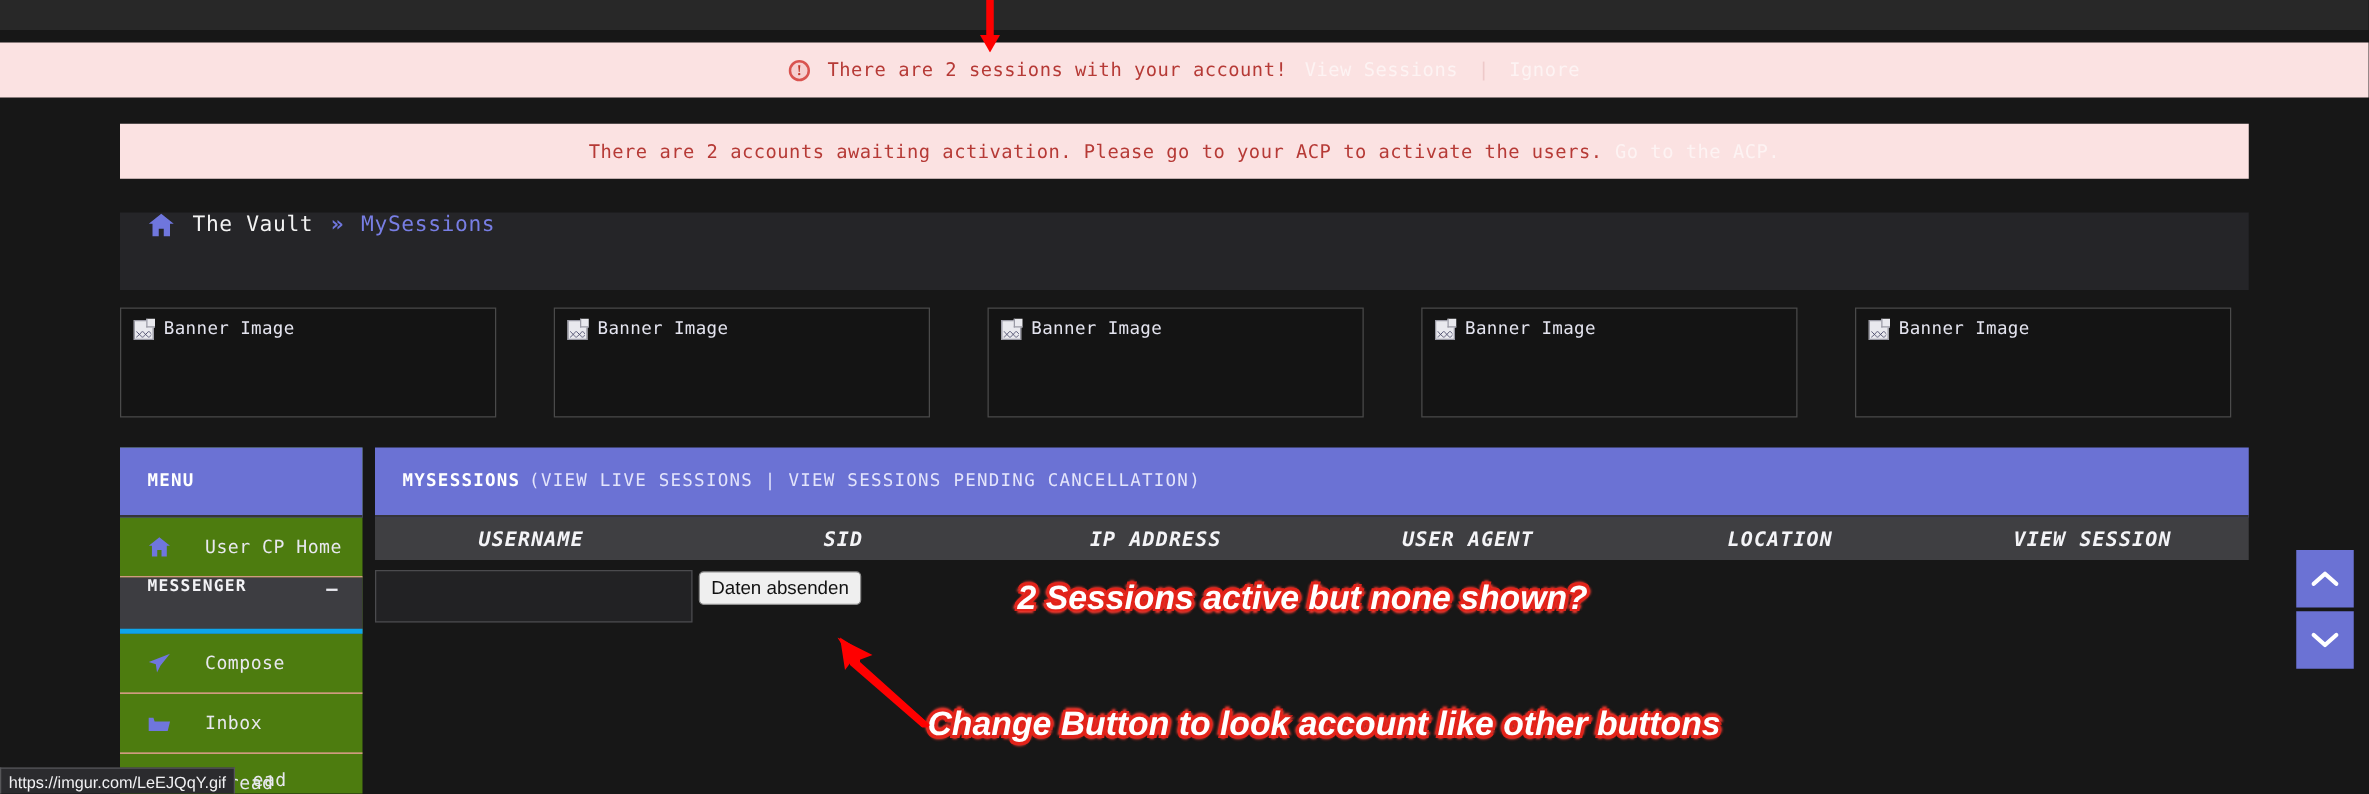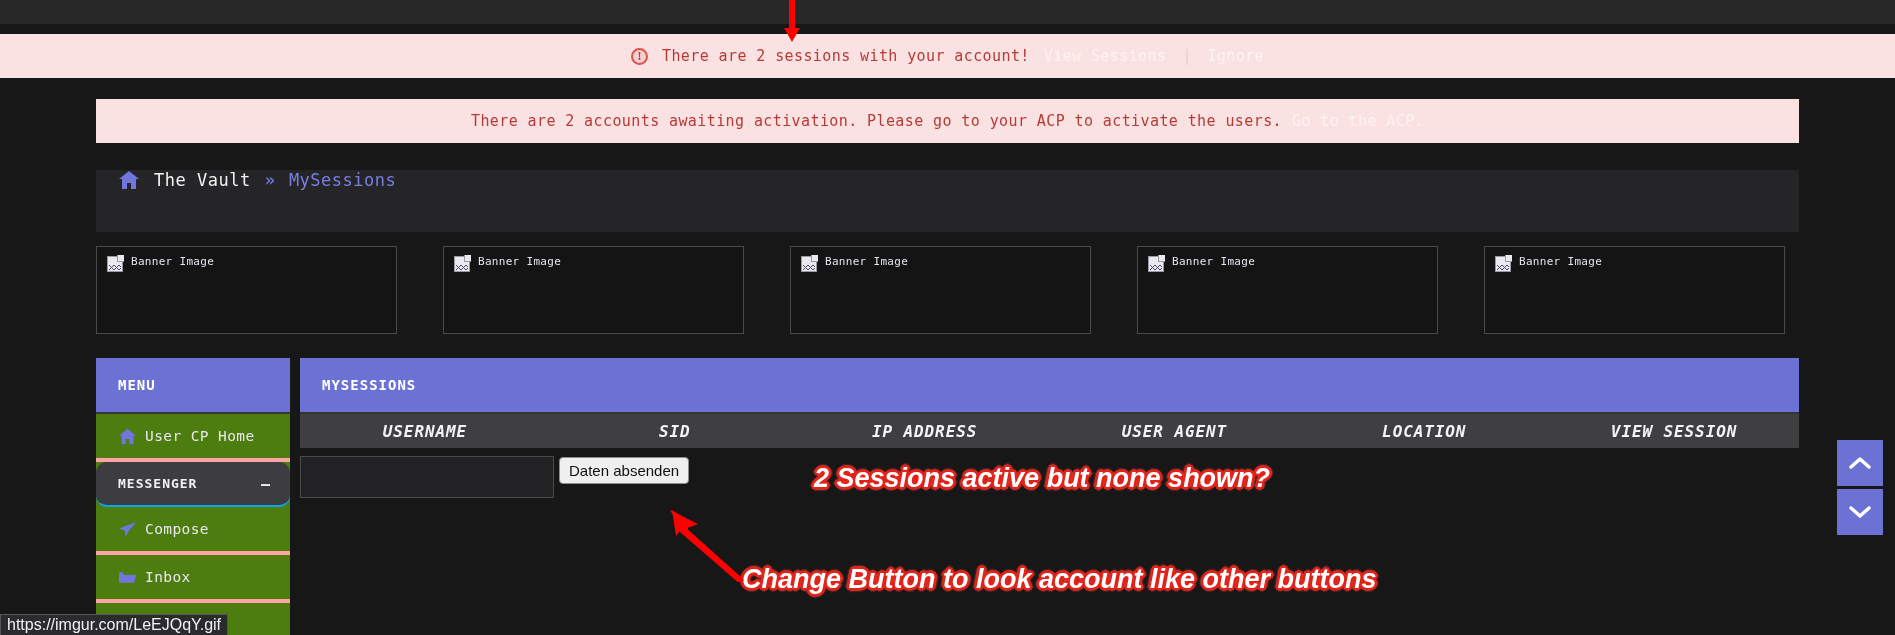--- a/index.html
+++ b/index.html
@@ -71,44 +71,43 @@
     background:
       linear-gradient(135deg, transparent 45%, #4a4a6a 45%, #4a4a6a 55%, transparent 55%),
       linear-gradient(45deg, transparent 45%, #4a4a6a 45%, #4a4a6a 55%, transparent 55%);
     background-size: 5px 5px;
   }
   .broken-img::after {
     content: ""; position: absolute; right: -2px; top: -2px;
     width: 6px; height: 6px; background: #e9e9ee;
     border-left: 1px solid #9a9aa5; border-bottom: 1px solid #9a9aa5;
   }
-  .banner-alt { color: #e4e4ef; font-size: 11px; letter-spacing: .3px; }
+  .banner-alt { color: #e4e4ef; font-size: 14px; letter-spacing: .3px; }
 
   
   .sidebar {
     position: absolute; left: 96px; top: 358px; width: 194px; bottom: 0;
     background: #4d7c0f;
   }
   .panel-head {
     height: 56px; background: #6b72d4; border-bottom: 2px solid #353539;
     display: flex; align-items: center; padding-left: 22px;
   }
   .panel-head-label {
     color: #ffffff; font-size: 14px; font-weight: bold; letter-spacing: 1px;
   }
   .menu-item {
-    height: 48px; display: flex; align-items: center; gap: 8px;
-    padding-left: 22px; border-bottom: 4px solid #fca5a5;
+    height: 48px; display: flex; align-items: center; gap: 27px;
+    padding-left: 22px; border-bottom: 1px solid #fca5a5;
     color: #e8e8ef; font-size: 14.5px; letter-spacing: .4px;
   }
   .menu-section {
-    height: 45px; background: #3d3d41; display: flex; align-items: center;
+    height: 45px; background: #3d3d41; display: flex; align-items: flex-start;
     padding: 0 20px 0 22px; justify-content: space-between;
-    border-bottom: 2px solid #0ea5e9;
-    border-radius: 11px;
+    border-bottom: 4px solid #0ea5e9;
   }
   .menu-section-label { color: #f2f2f5; font-size: 13px; font-weight: bold; letter-spacing: 1px; }
   .menu-minus { color: #e9e9ef; font-size: 15px; font-weight: bold; }
   .mi-icon { width: 19px; height: 19px; flex: none; display: inline-flex; align-items: center; justify-content: center; }
 
   .table-wrap {
     position: absolute; left: 300px; top: 358px; width: 1499px; bottom: 0;
   }
   .table-head {
     height: 56px; background: #6b72d4;
@@ -172,21 +171,21 @@
     display: flex; align-items: center; justify-content: center;
     margin-bottom: 3px; cursor: pointer;
   }
   .scroll-btn svg { display: block; }
 
   
   .status-url {
     position: absolute; left: 0; bottom: 0; height: 21px;
     background: #2b2b2e; border: 1px solid #565659; border-bottom: none;
     display: flex; align-items: center; padding: 0 6px;
-    color: #f1f1f3; font-size: 16px;
+    color: #f1f1f3; font-size: 13px;
     font-family: "Liberation Sans", sans-serif;
   }
   .sidebar-clip-text {
     position: absolute; left: 202px; bottom: 2px;
     color: #e8e8ef; font-size: 14.5px; letter-spacing: .4px;
   }
 </style>
 </head>
 <body>
 
@@ -285,20 +284,21 @@
           <path d="M1 1 L10 8 L19 1" fill="none" stroke="#1b1b1d" stroke-width="1.4"></path>
         </svg>
       </span>
       <span>Unread</span>
     </div>
   </div>
 
   <div class="table-wrap">
     <div class="table-head">
       <span class="th-title">MYSESSIONS</span>
+      <span class="th-sub">(VIEW LIVE SESSIONS | VIEW SESSIONS PENDING CANCELLATION)</span>
     </div>
 
     <div class="col-head">
       <div class="col-0">USERNAME</div>
       <div class="col-1">SID</div>
       <div class="col-2">IP ADDRESS</div>
       <div class="col-3">USER AGENT</div>
       <div class="col-4">LOCATION</div>
       <div class="col-5">VIEW SESSION</div>
     </div>

